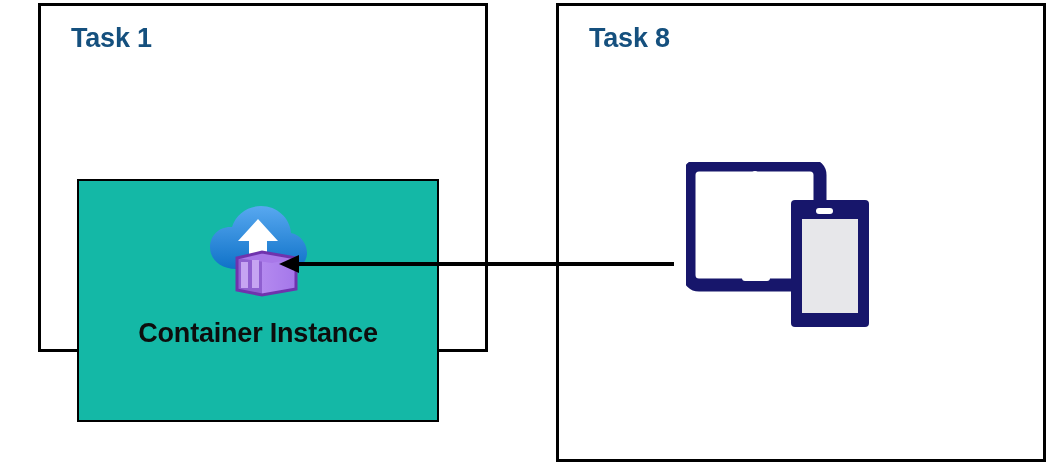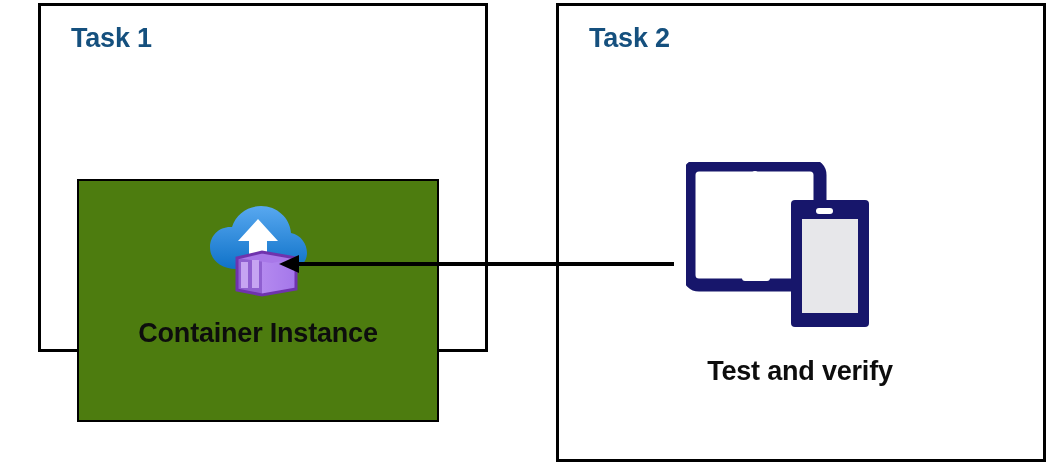--- a/index.html
+++ b/index.html
@@ -58,21 +58,21 @@
   }
 
   
   #container-box {
     position: absolute;
     box-sizing: border-box;
     left: 36px;
     top: 173px;
     width: 362px;
     height: 243px;
-    background: #4d7c0f;
+    background: #14b8a6;
     border: 2px solid #000000;
   }
   #container-icon {
     position: absolute;
     left: 50%;
     transform: translateX(-50%);
     top: 22px;
     width: 104px;
     height: 96px;
     display: block;
@@ -155,38 +155,37 @@
         <rect x="46" y="57" width="7" height="28" fill="#c6a4f2"></rect>
 
         <path d="M31 55 L56 49 L90 55 L90 86 L56 92 L31 87 Z" fill="none" stroke="#6f33ad" stroke-width="3"></path>
       </svg>
 
       <div id="container-label">Container Instance</div>
     </div>
   </div>
 
   <div id="task2-panel" class="task-panel">
-    <div id="task2-title" class="task-title">Task 2</div>
+    <div id="task2-title" class="task-title">Task 8</div>
   </div>
 
   <svg id="devices-icon" viewBox="0 0 186 168">
 
     <rect x="3" y="3" width="131" height="120" rx="10" ry="10" fill="none" stroke="#17166b" stroke-width="13"></rect>
 
     <circle cx="69" cy="12" r="3" fill="#ffffff"></circle>
 
     <rect x="56" y="113" width="28" height="6" rx="3" ry="3" fill="#ffffff"></rect>
 
     <rect x="105" y="38" width="78" height="127" rx="4" ry="4" fill="#17166b"></rect>
 
     <rect x="116" y="57" width="56" height="94" fill="#e7e7ea"></rect>
 
     <rect x="130" y="46" width="17" height="6" rx="3" ry="3" fill="#ffffff"></rect>
   </svg>
 
-  <div id="devices-label">Test and verify</div>
 
   <svg id="flow-arrow" viewBox="0 0 1049 465">
     <line x1="674" y1="264" x2="292" y2="264" stroke="#000000" stroke-width="4"></line>
     <path d="M279 264 L299 255 L299 273 Z" fill="#000000"></path>
   </svg>
 
 </div>
 
 </body></html>

